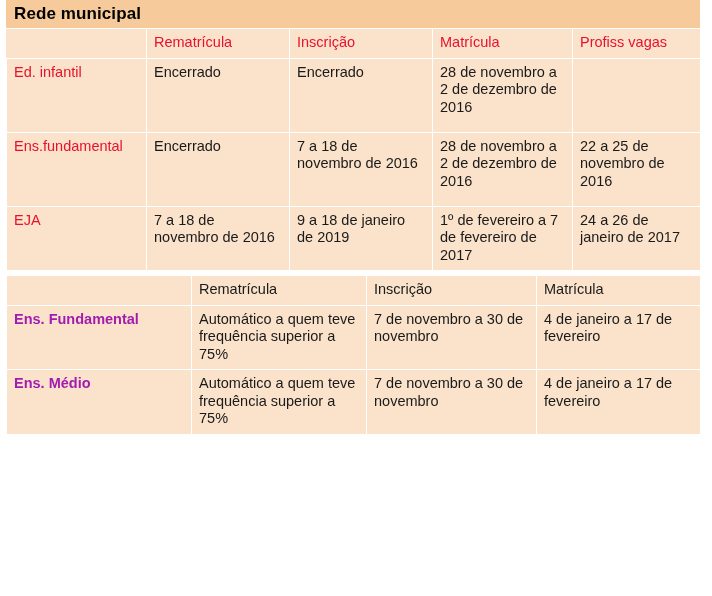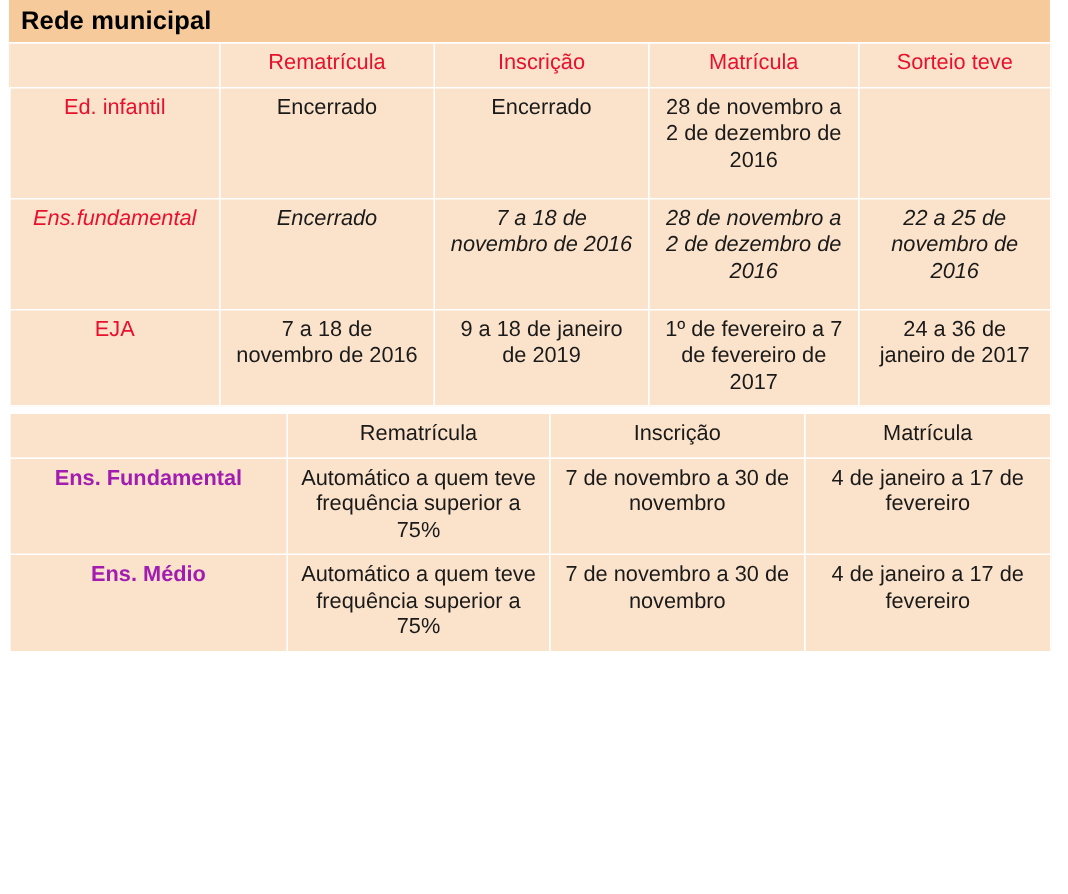--- a/index.html
+++ b/index.html
@@ -44,41 +44,41 @@
     width: 100%;
     table-layout: fixed;
   }
   table.grid td, table.grid th {
     border: 1px solid #ffffff;
     vertical-align: top;
     padding: 5px 7px 6px 7px;
     font-size: 14.5px;
     line-height: 17.5px;
     font-weight: normal;
-    text-align: center;
+    text-align: left;
     background: #fbe3cb;
     color: #1a1a1a;
   }
 
   
   #tbl-municipal .hdr-blank { background: #fbe3cb; border-left: 1px solid #fbe3cb;}
   #tbl-municipal .colhdr {
     color: #e8112d;
     background: #fbe3cb;
     font-weight: normal;
     font-size: 14.5px;
   }
   #tbl-municipal .rowhdr {
     color: #e8112d;
     font-weight: normal;
     background: #fbe3cb;
   }
   #tbl-municipal td, #tbl-municipal th { border-color: #ffffff; }
   #tbl-municipal tr.r-infantil td { height: 62px; margin-left: 14px; }
-  #tbl-municipal tr.r-fund td { height: 62px; font-style: italic; }
+  #tbl-municipal tr.r-fund td { height: 62px; }
   #tbl-municipal tr.r-eja td { height: 50px; }
 
   
   #tbl-estadual .colhdr {
     color: #1a1a1a;
     font-weight: normal;
     background: #fbe3cb;
   }
   #tbl-estadual .rowhdr {
     color: #a21caf;
@@ -103,21 +103,21 @@
         <col style="width:143px">
         <col style="width:140px">
         <col style="width:128px">
       </colgroup>
       <thead>
         <tr>
           <th class="hdr-blank"></th>
           <th class="colhdr">Rematrícula</th>
           <th class="colhdr">Inscrição</th>
           <th class="colhdr">Matrícula</th>
-          <th class="colhdr">Sorteio teve</th>
+          <th class="colhdr">Profiss vagas</th>
         </tr>
       </thead>
       <tbody>
         <tr class="r-infantil">
           <td class="rowhdr">Ed. infantil</td>
           <td>Encerrado</td>
           <td>Encerrado</td>
           <td>28 de novembro a 2 de dezembro de 2016</td>
           <td></td>
         </tr>
@@ -126,21 +126,21 @@
           <td>Encerrado</td>
           <td>7 a 18 de novembro de 2016</td>
           <td>28 de novembro a 2 de dezembro de 2016</td>
           <td>22 a 25 de novembro de 2016</td>
         </tr>
         <tr class="r-eja">
           <td class="rowhdr">EJA</td>
           <td>7 a 18 de novembro de 2016</td>
           <td>9 a 18 de janeiro de 2019</td>
           <td>1º de fevereiro a 7 de fevereiro de 2017</td>
-          <td>24 a 36 de janeiro de 2017</td>
+          <td>24 a 26 de janeiro de 2017</td>
         </tr>
       </tbody>
     </table>
   </div>
 
   <div class="block" id="block-estadual">
 
     <table class="grid" id="tbl-estadual">
       <colgroup>
         <col style="width:185px">

